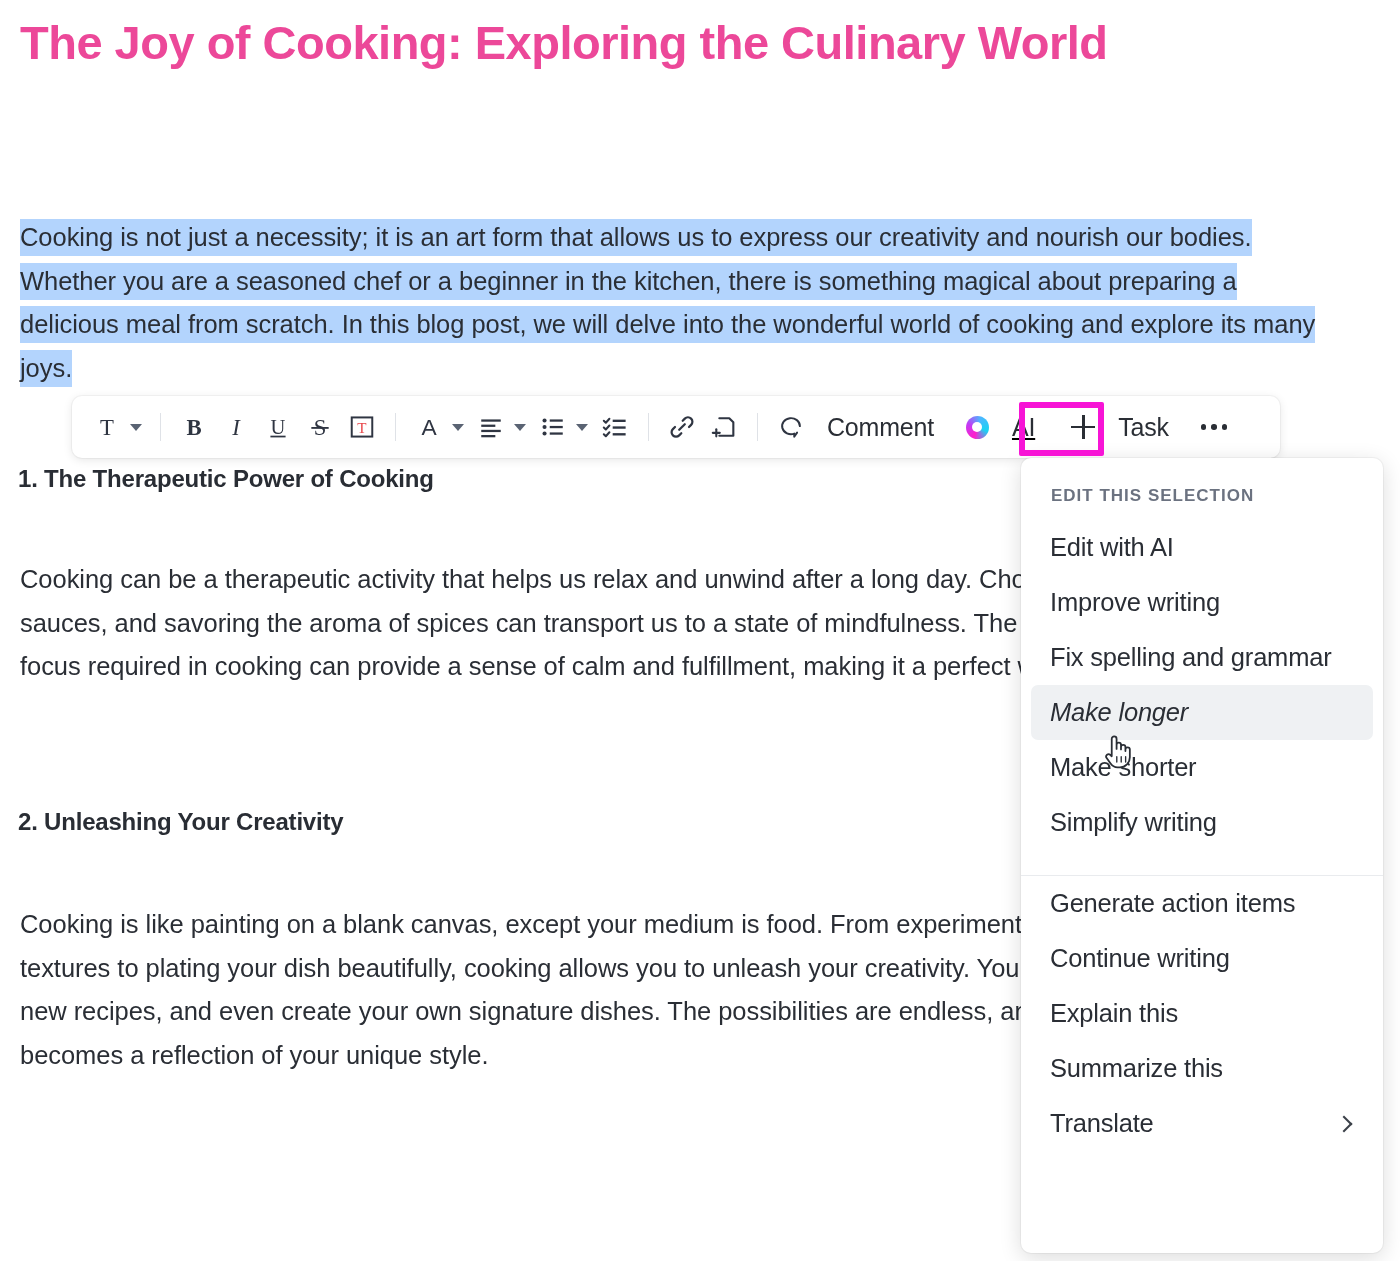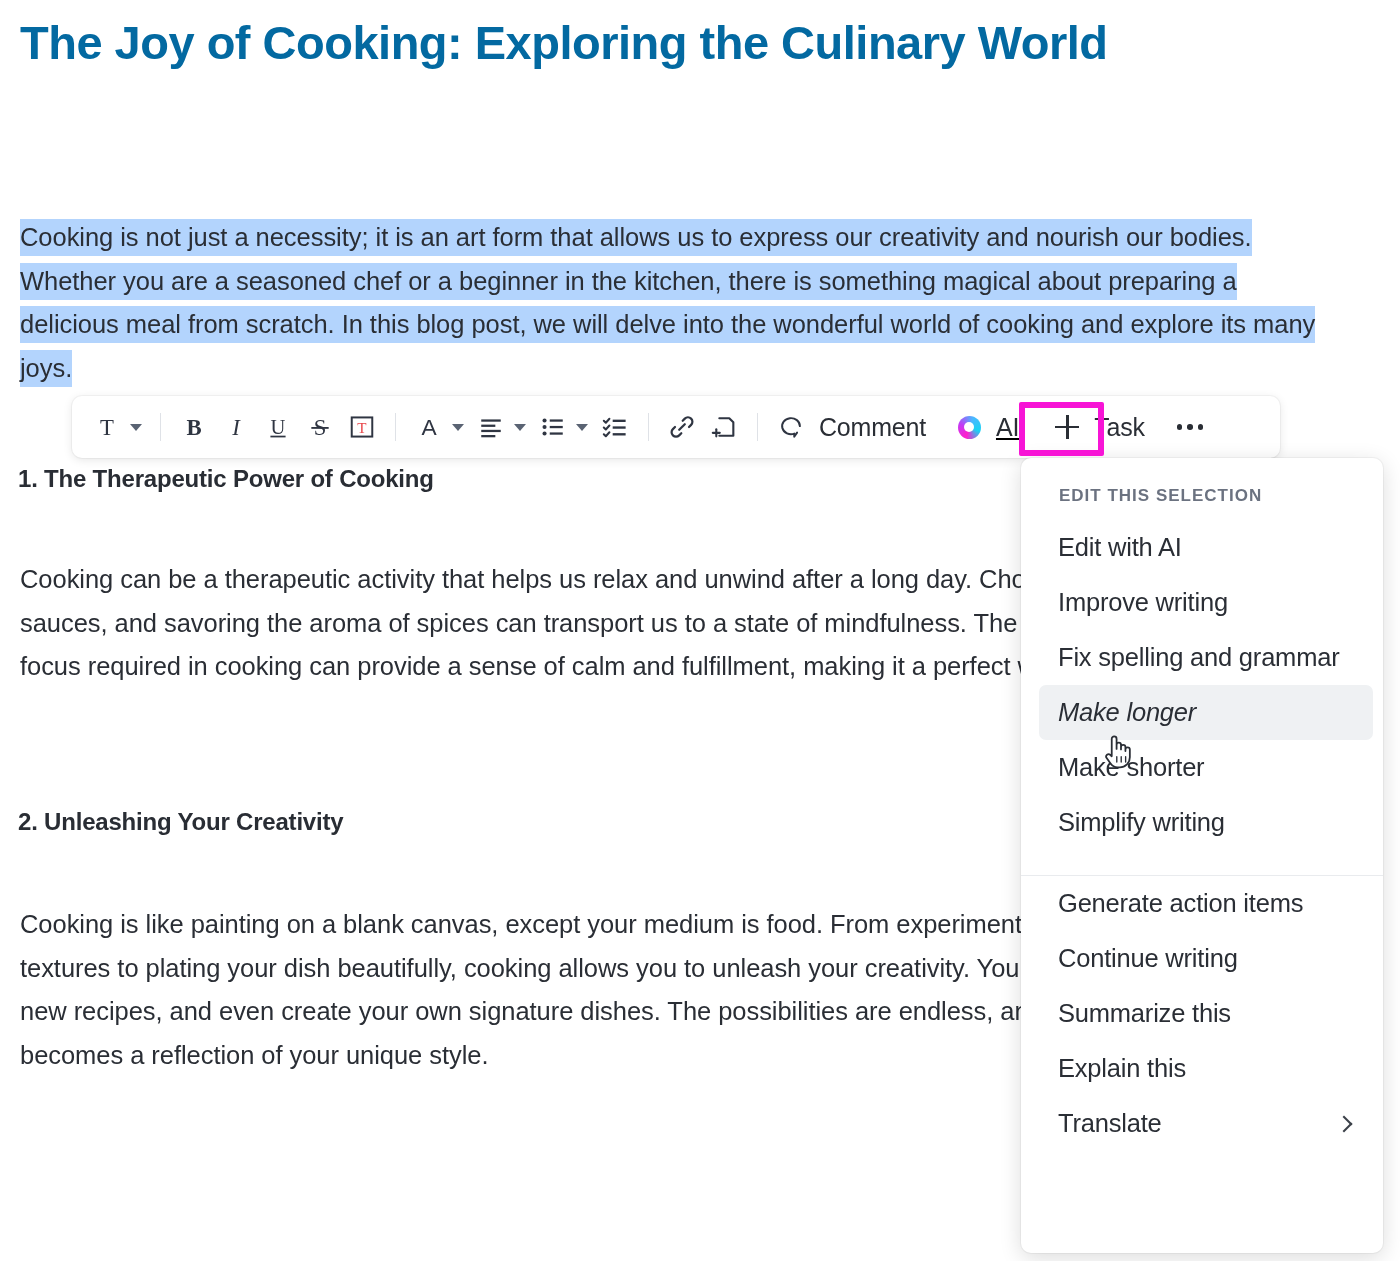--- a/index.html
+++ b/index.html
@@ -23,21 +23,21 @@
     width: 1400px;
   }
   .doc-title {
     position: absolute;
     left: 20px; top: 12px;
     width: 1180px;
     font-size: 47px;
     font-weight: bold;
     line-height: 1.30;
     letter-spacing: -0.5px;
-    color: #0369a1;
+    color: #ec4899;
   }
   .para {
     position: absolute;
     font-size: 25.5px;
     line-height: 43.5px;
     color: #2a2e35;
     letter-spacing: -0.05px;
   }
   .sel-para {
     left: 20px; top: 216px;
@@ -101,21 +101,21 @@
     background: #dfe2e7;
     margin: 0 12px;
   }
   .tb-text {
     font-size: 25px;
     color: #2a2e35;
     letter-spacing: -0.2px;
     padding: 0 6px;
   }
   .tb-labeled {
-    display: flex; align-items: center; gap: 9px;
+    display: flex; align-items: center; gap: 17px;
     padding: 0 8px; height: 44px; border-radius: 6px; cursor: pointer;
   }
 
   
   .ai-ring {
     width: 23px; height: 23px;
     border-radius: 50%;
     background: conic-gradient(from 200deg, #ff1ecb, #c23bf5, #4ab8ff, #19d3f3, #ff1ecb);
     position: relative;
     flex: 0 0 auto;
@@ -168,21 +168,21 @@
     position: absolute;
     left: 1021px; top: 458px;
     width: 362px; height: 795px;
     background: #ffffff;
     border-radius: 10px;
     box-shadow: 0 5px 22px rgba(0,0,0,0.14), 0 0 0 1px rgba(0,0,0,0.04);
     z-index: 30;
     padding: 0;
     overflow: hidden;
   }
-  .menu-section { padding: 0 0 12px 8px; }
+  .menu-section { padding: 0 0 12px 0; }
   .menu-head {
     font-size: 17px;
     font-weight: bold;
     letter-spacing: 1.0px;
     color: #6b7280;
     padding: 28px 30px 14px 30px;
   }
   .menu-item {
     font-size: 25.5px;
     color: #2a2e35;
@@ -403,24 +403,24 @@
 
     <div class="menu-section">
 
       <div class="menu-item">
         <span class="mi-label">Generate action items</span>
       </div>
       <div class="menu-item">
         <span class="mi-label">Continue writing</span>
       </div>
       <div class="menu-item">
+        <span class="mi-label">Explain this</span>
+      </div>
+      <div class="menu-item">
         <span class="mi-label">Summarize this</span>
-      </div>
-      <div class="menu-item">
-        <span class="mi-label">Explain this</span>
       </div>
       <div class="menu-item">
         <span class="mi-label">Translate</span>
         <span class="menu-chevron"></span>
       </div>
     </div>
   </div>
 
   <svg class="cursor-hand" viewBox="0 0 32 38">
     <path d="M11 20 V7.5 a2.3 2.3 0 0 1 4.6 0 V17 V13.2 a2.1 2.1 0 0 1 4.2 0 V17.5

